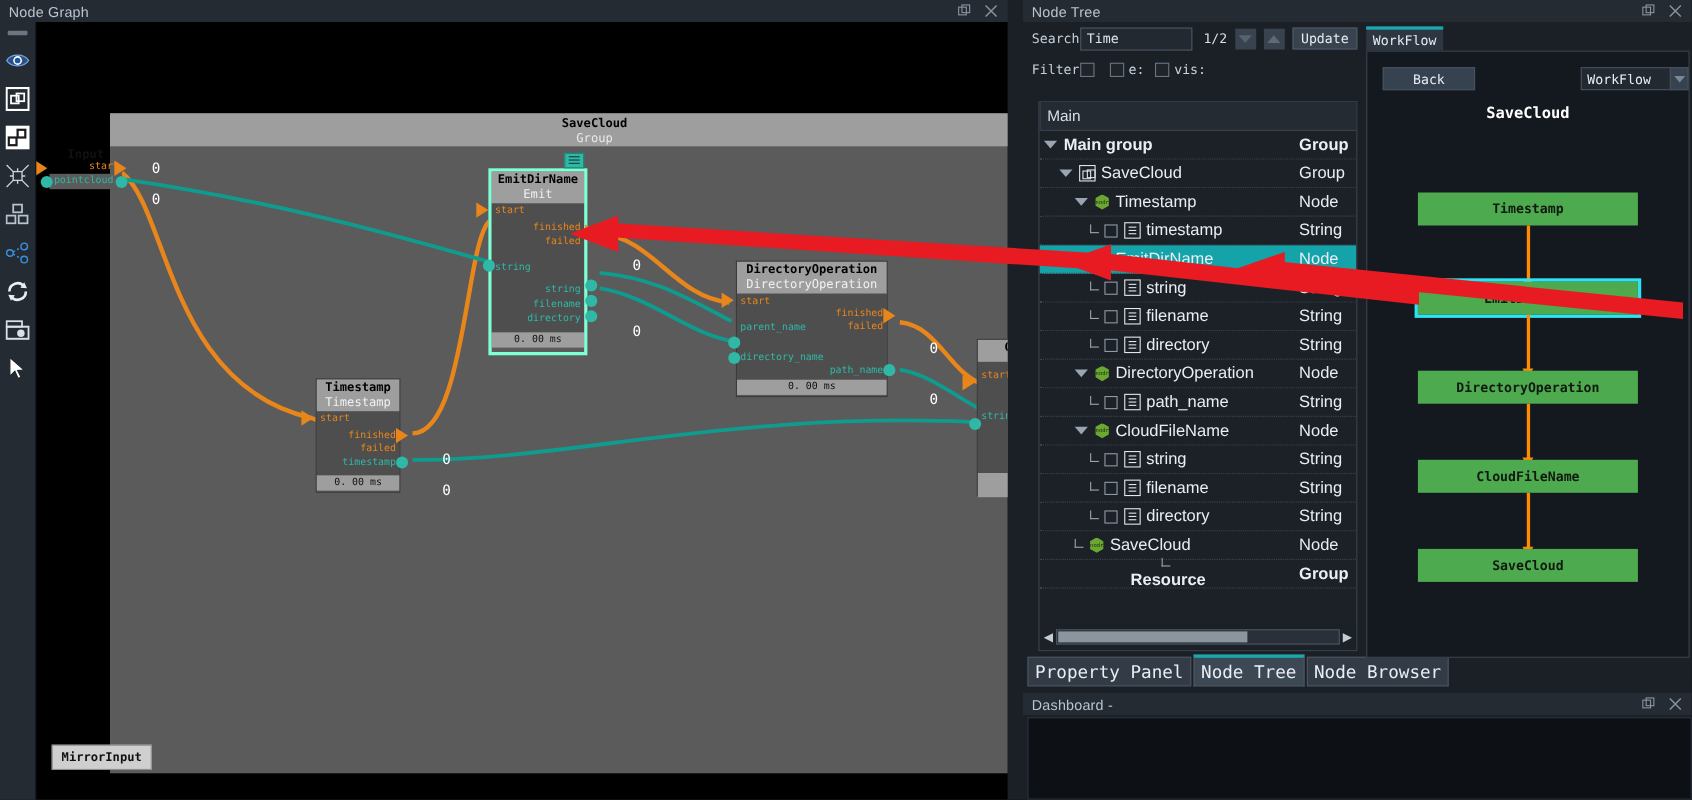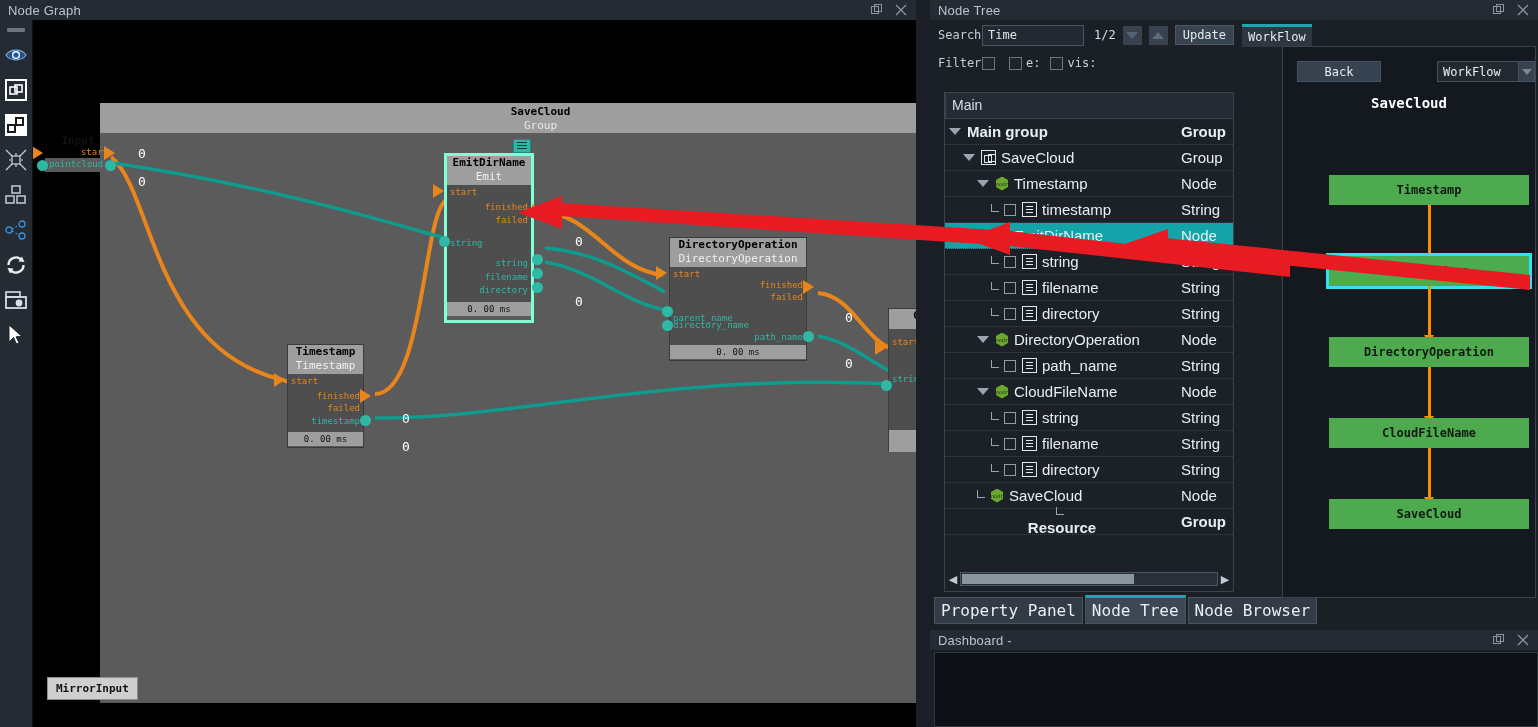--- a/index.html
+++ b/index.html
@@ -163,21 +163,21 @@
   }
   .tab.active { background: #3c4854; border-top: 3px solid #19a8ae; }
 
   
   #workflow-panel { position: absolute; left: 1240px; top: 24px; width: 296px; height: 574px; }
   .wf-tab {
     position: absolute; left: 2px; top: 0; background: #2d3641; color: #e4ebf1;
     font-family: "DejaVu Sans Mono", monospace; font-size: 12px; padding: 3px 6px;
     border-top: 3px solid #19a8ae; cursor: pointer;
   }
-  .wf-frame { position: absolute; left: 2px; top: 22px; right: 0; bottom: 0; border: 1px solid #3a434e; background: #141920; margin-left: 40px; }
+  .wf-frame { position: absolute; left: 2px; top: 22px; right: 0; bottom: 0; border: 1px solid #3a434e; background: #141920; }
   .wf-back {
     position: absolute; left: 14px; top: 14px; width: 84px; height: 21px;
     background: #374251; color: #e6edf3; border: 1px solid #46525f;
     font-family: "DejaVu Sans Mono", monospace; font-size: 12px;
     display: flex; align-items: center; justify-content: center; cursor: pointer;
   }
   .wf-combo {
     position: absolute; right: 14px; top: 14px; width: 84px; height: 21px;
     background: #222930; color: #e6edf3; border: 1px solid #46525f;
     font-family: "DejaVu Sans Mono", monospace; font-size: 12px;
@@ -384,21 +384,21 @@
 
       <div class="node" style="left:636px;top:217px;width:138px;height:124px;">
         <div class="node-head" style="height:29px;">
           <div class="node-name">DirectoryOperation</div>
           <div class="node-type">DirectoryOperation</div>
         </div>
         <div class="node-body" style="height:78px;">
           <div class="port exec left" style="top:2px;">start</div>
           <div class="port exec right" style="top:13px;">finished</div>
           <div class="port exec right" style="top:25px;">failed</div>
-          <div class="port data left" style="top:46px;">parent_name</div>
+          <div class="port data left" style="top:26px;">parent_name</div>
           <div class="port data left" style="top:53px;">directory_name</div>
           <div class="port data right" style="top:65px;">path_name</div>
         </div>
         <div class="node-foot">0. 00 ms</div>
         <div class="pin exec" style="left:-14px;top:28px;"></div>
         <div class="pin" style="left:-8px;top:68px;"></div>
         <div class="pin" style="left:-8px;top:82px;"></div>
         <div class="pin exec" style="left:133px;top:42px;"></div>
         <div class="pin" style="left:133px;top:93px;"></div>
         <div class="zero" style="left:175px;top:72px;">0</div>

